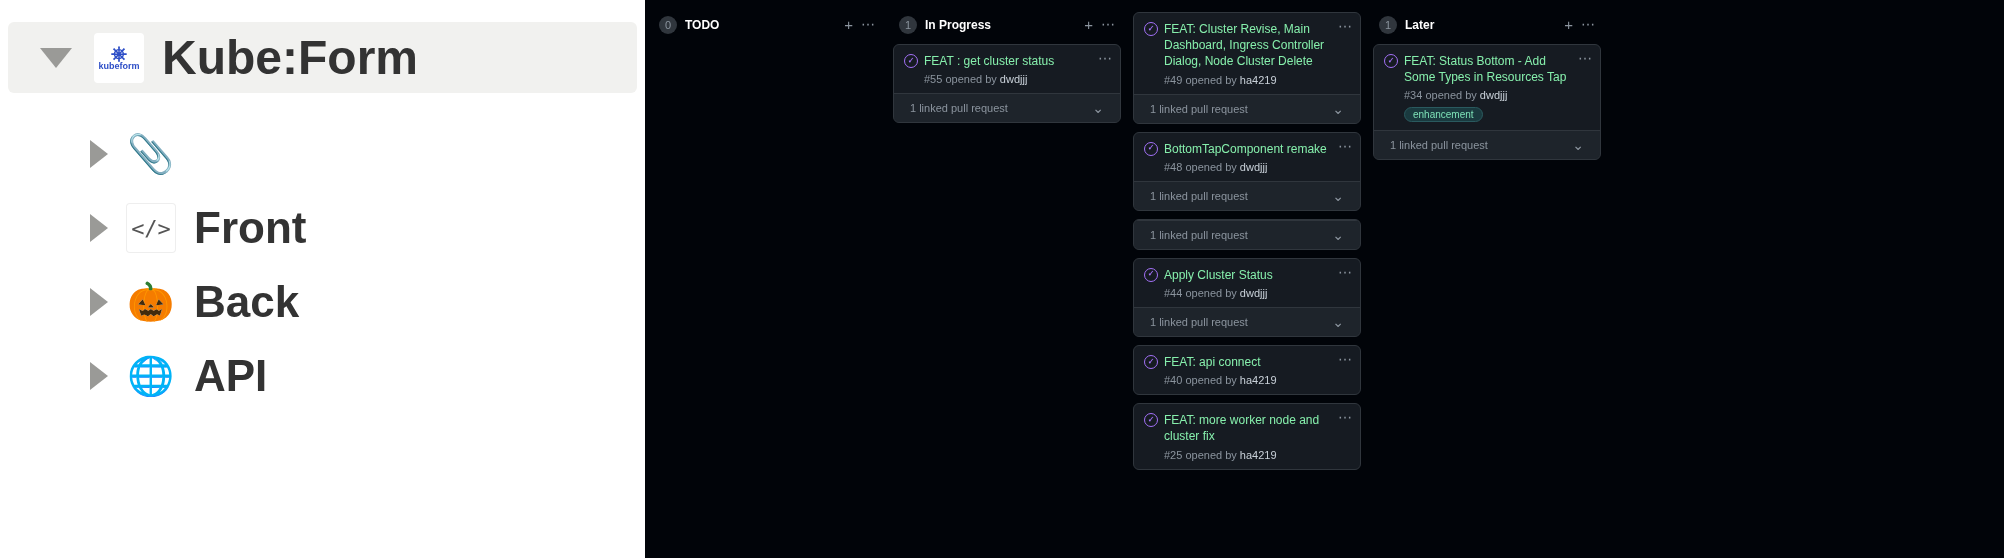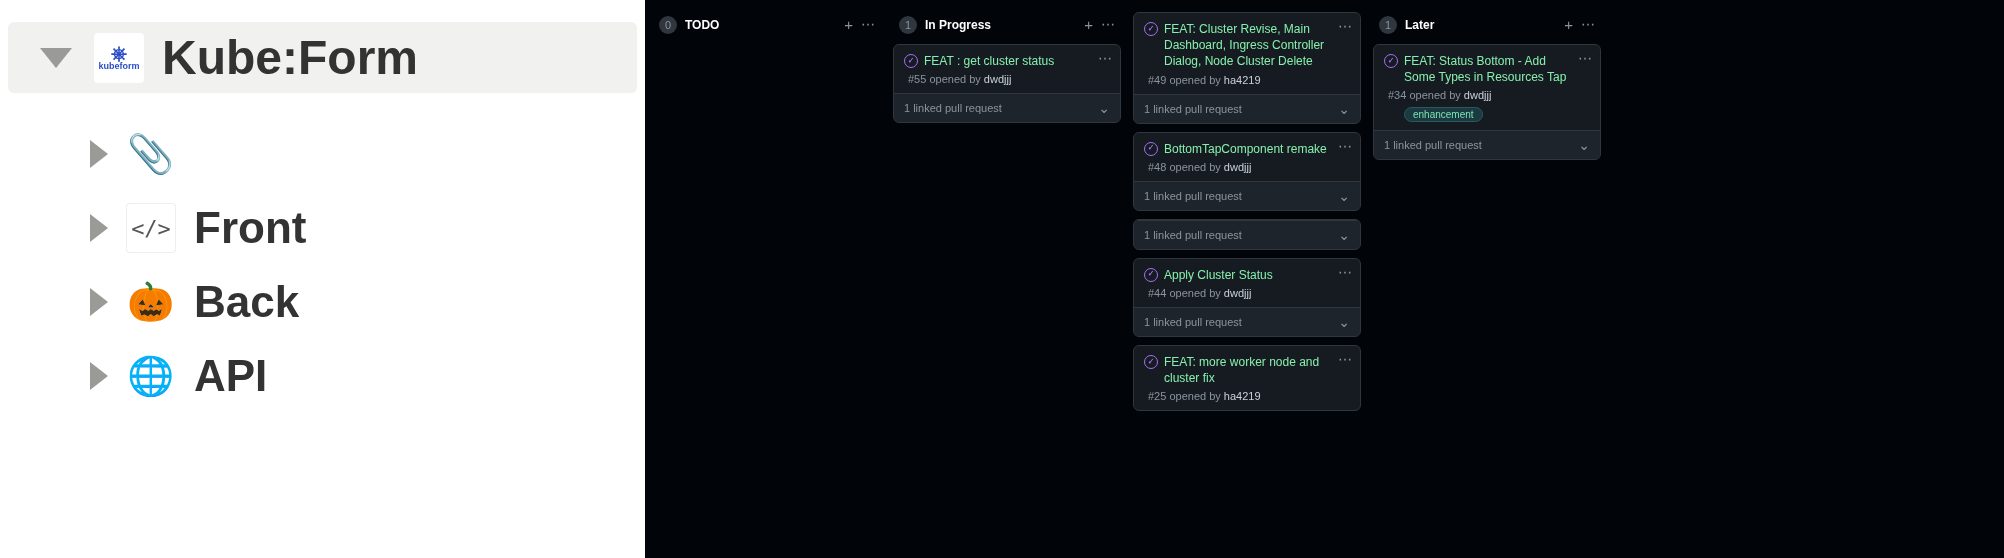--- a/index.html
+++ b/index.html
@@ -160,21 +160,21 @@
   .issue-icon::after {
     content: "✓";
     font-size: 8px;
     color: #a371f7;
     font-weight: bold;
   }
   .card-meta {
     color: #8b949e;
     font-size: 11px;
     margin-top: 4px;
-    margin-left: 4px;
+    margin-left: 20px;
   }
   .card-meta .user { color: #c9d1d9; }
   .card-more {
     position: absolute;
     top: 6px; right: 8px;
     color: #8b949e;
   }
   .card-label {
     display: inline-block;
     background: #1a3a3f;
@@ -183,21 +183,21 @@
     border-radius: 10px;
     padding: 1px 8px;
     font-size: 10px;
     margin-top: 6px;
     margin-left: 20px;
     text-align: right;
   }
   .card-linked {
     background: rgba(110,118,129,0.1);
     border-top: 1px solid #30363d;
-    padding: 6px 10px;
+    padding: 6px 16px;
     color: #8b949e;
     font-size: 11px;
     display: flex;
     align-items: center;
     justify-content: space-between;
   }
   .chevron-down::before {
     content: "⌄";
     font-size: 14px;
   }
@@ -328,20 +328,30 @@
             </div>
             <div class="card-linked">
               <span>1 linked pull request</span>
               <span class="chevron-down"></span>
             </div>
           </div>
           <div class="card">
             <div class="card-top">
               <div class="card-title">
                 <span class="issue-icon"></span>
+                <span>FEAT: api connect</span>
+              </div>
+              <div class="card-meta"><span>#40</span><span> opened by </span><span class="user">ha4219</span></div>
+              <span class="card-more more-icon"></span>
+            </div>
+          </div>
+          <div class="card">
+            <div class="card-top">
+              <div class="card-title">
+                <span class="issue-icon"></span>
                 <span>FEAT: more worker node and cluster fix</span>
               </div>
               <div class="card-meta"><span>#25</span><span> opened by </span><span class="user">ha4219</span></div>
               <span class="card-more more-icon"></span>
             </div>
           </div>
         </div>
       </div>
     </div>
     <div class="column">

